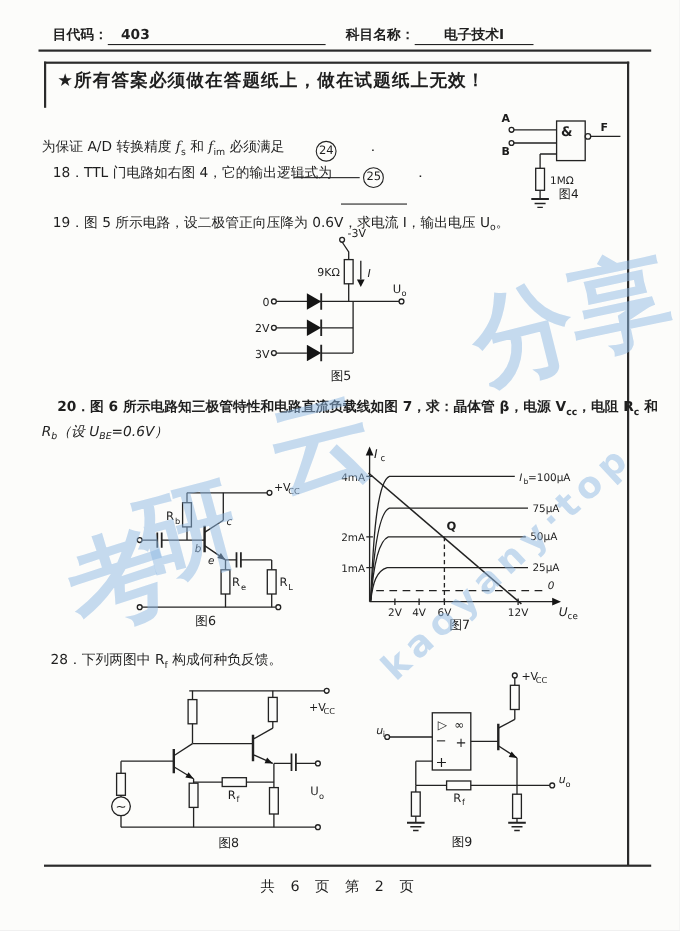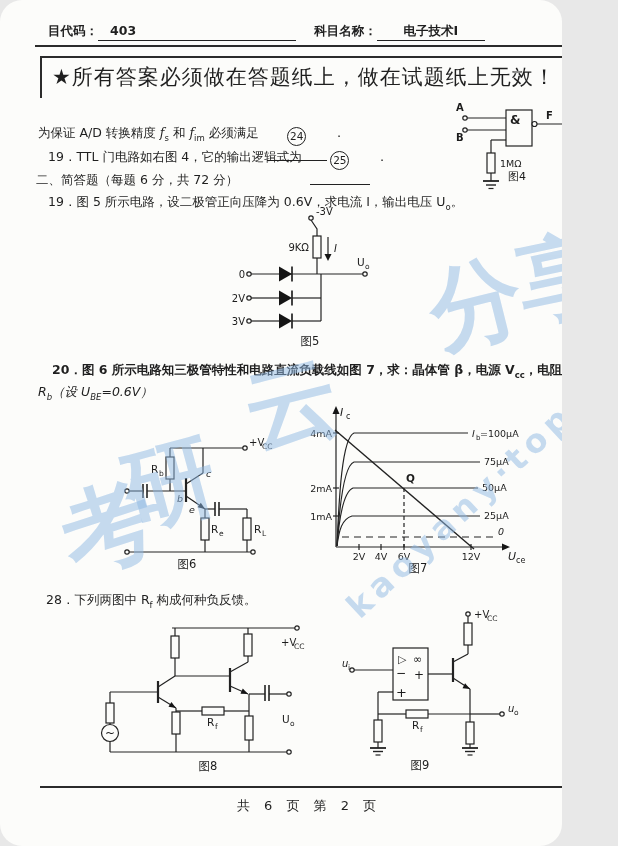--- a/index.html
+++ b/index.html
@@ -1,29 +1,29 @@
 <!DOCTYPE html>
 <html><head>
 <meta charset="utf-8">
 <style>
   html,body{margin:0;padding:0;background:#e8e8e8;}
-  .page{position:relative;width:562px;height:846px;background:#fcfcfa;overflow:hidden;
-        font-family:"DejaVu Sans","Liberation Sans",sans-serif;color:#1f1f1f;border-radius:22px;}
+  .page{position:relative;width:618px;height:846px;background:#fcfcfa;overflow:hidden;
+        font-family:"DejaVu Sans","Liberation Sans",sans-serif;color:#1f1f1f;}
   .abs{position:absolute;}
   .txt{font-size:12.5px;line-height:1.45;white-space:nowrap;}
   .bold{font-weight:bold;}
   .uline{display:inline-block;border-bottom:1.4px solid #222;}
   sub.s{font-size:8.5px;}
   i.f{font-family:"DejaVu Serif","Liberation Serif",serif;}
   .ans{display:inline-block;min-width:52px;text-align:center;border-bottom:1.5px solid #222;
        margin:0 6px 0 8px;padding:0 4px 14px;}
   .circ{display:inline-block;width:17px;height:17px;line-height:16px;border:1.4px solid #222;
         border-radius:50%;font-size:10.5px;text-align:center;vertical-align:-3px;}
   .rule{background:#2b2b2b;}
-  .notice{font-size:21px;font-weight:normal;letter-spacing:1px;}
+  .notice{font-size:16px;font-weight:bold;letter-spacing:1px;}
   .footer{width:618px;text-align:center;font-size:13px;letter-spacing:5px;}
   .wm{color:#8fb9e4;opacity:.5;pointer-events:none;z-index:9;font-weight:bold;}
   .wm-char{font-size:92px;line-height:1;}
   .wm-latin{font-size:33px;letter-spacing:6px;transform-origin:left center;}
   svg text{fill:#1c1c1c;font-family:"DejaVu Sans","Liberation Sans",sans-serif;}
   svg .it{font-style:italic;}
 </style>
 </head>
 <body>
 
@@ -40,21 +40,21 @@
   <div class="abs rule" style="top:56px;left:570px;width:2px;height:731px;"></div>
   <div class="abs rule" style="top:786px;left:40px;width:552px;height:2px;"></div>
 
   <div class="abs notice" style="top:63px;left:52px;">★所有答案必须做在答题纸上，做在试题纸上无效！</div>
 
   <div class="abs txt" style="top:124px;left:38px;">
     <span>为保证 A/D 转换精度</span> <i class="f">f</i><sub class="s">s</sub> <span>和</span> <i class="f">f</i><sub class="s">im</sub> <span>必须满足</span><span class="ans"><span class="circ">24</span></span><span>．</span>
   </div>
 
   <div class="abs txt" style="top:148px;left:48px;">
-    <span>19．TTL 门电路如右图 4，它的输出逻辑式为</span><span class="ans"><span class="circ">25</span></span><span>．</span>
+    <span>18．TTL 门电路如右图 4，它的输出逻辑式为</span><span class="ans"><span class="circ">25</span></span><span>．</span>
   </div>
 
   <svg class="abs" style="top:96px;left:438px;" width="135" height="102" viewBox="0 0 135 102">
     <g stroke="#222" stroke-width="1.2" fill="none">
       <line x1="29" y1="22" x2="68" y2="22"></line>
         <line x1="29" y1="34" x2="68" y2="34"></line>
       <rect x="68" y="14" width="26" height="36" fill="#fcfcfa"></rect>
       <line x1="99" y1="28" x2="126" y2="28"></line>
       <line x1="68" y1="44" x2="53" y2="44"></line>
         <line x1="53" y1="44" x2="53" y2="57"></line>
@@ -68,21 +68,20 @@
       <circle cx="96.5" cy="28" r="2.5" fill="#fcfcfa"></circle>
     </g>
     <text x="18" y="15" font-size="10" font-weight="bold">A</text>
     <text x="18" y="45" font-size="10" font-weight="bold">B</text>
     <text x="72" y="28" font-size="12" font-weight="bold">&amp;</text>
     <text x="108" y="23" font-size="10" font-weight="bold">F</text>
     <text x="62" y="71" font-size="9.5">1MΩ</text>
     <text x="70" y="84" font-size="11">图4</text>
   </svg>
 
-  <div class="abs txt" style="top:171px;left:36px;">二、简答题（每题 6 分，共 72 分）</div>
 
   <div class="abs txt" style="top:193px;left:48px;">
     <span>19．图 5 所示电路，设二极管正向压降为 0.6V，求电流 I，输出电压 U</span><sub class="s">o</sub><span>。</span>
   </div>
 
   <svg class="abs" style="top:202px;left:195px;" width="220" height="150" viewBox="0 0 220 150">
     <g stroke="#222" stroke-width="1.2" fill="none">
       <polyline points="116,18 122,27 122,34"></polyline>
       <rect x="118" y="34" width="8" height="22" fill="#fcfcfa"></rect>
       <line x1="122" y1="56" x2="122" y2="72"></line>

